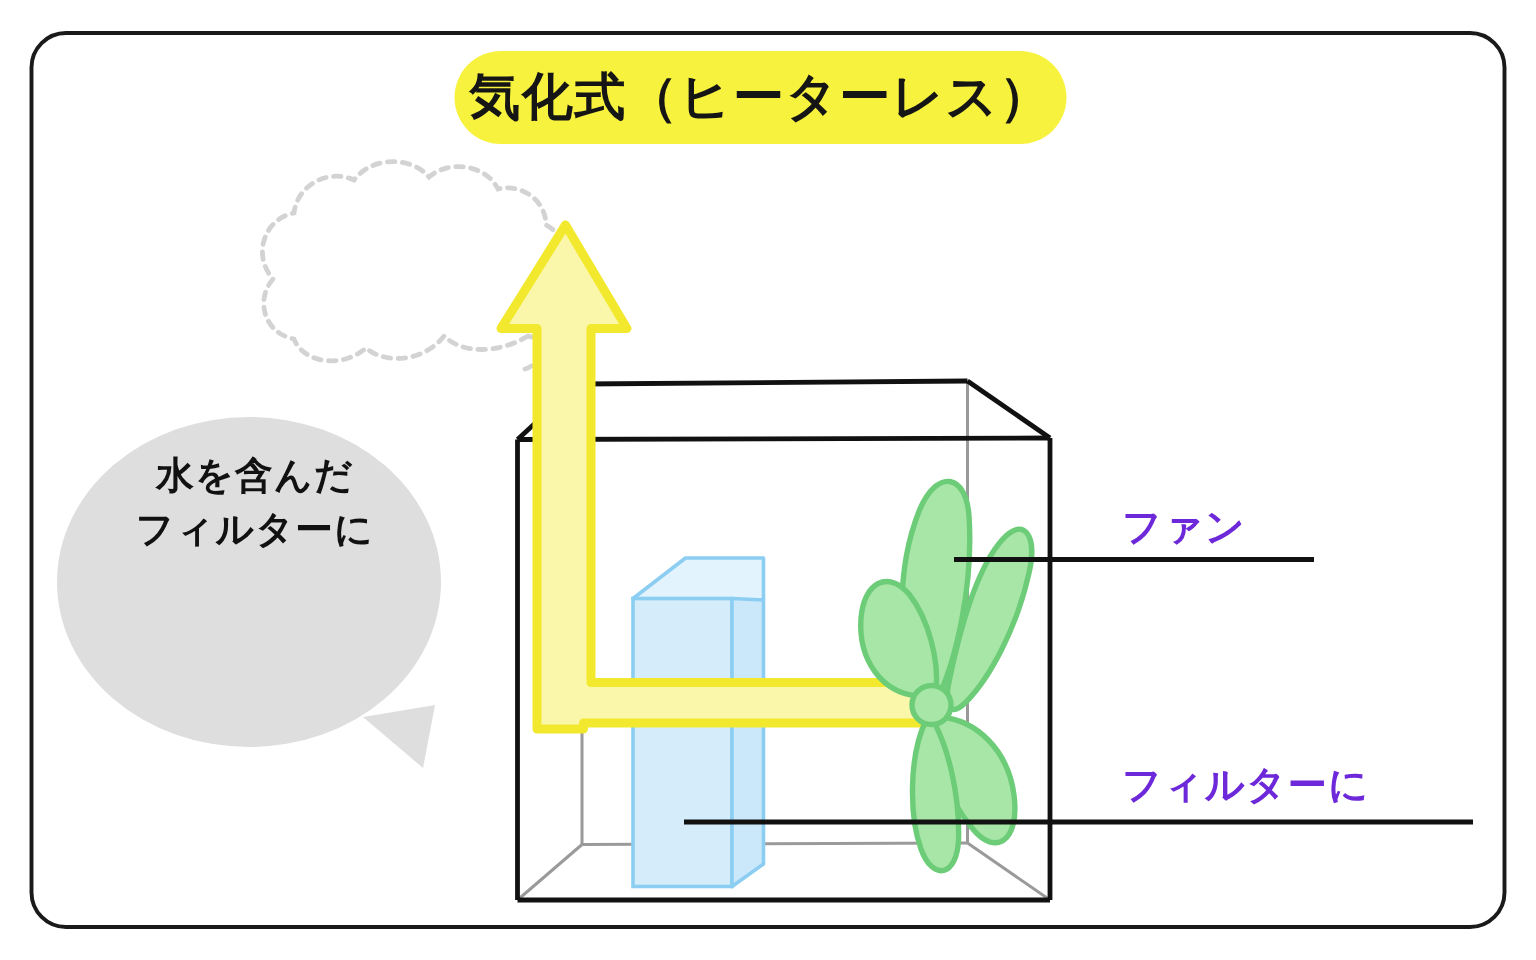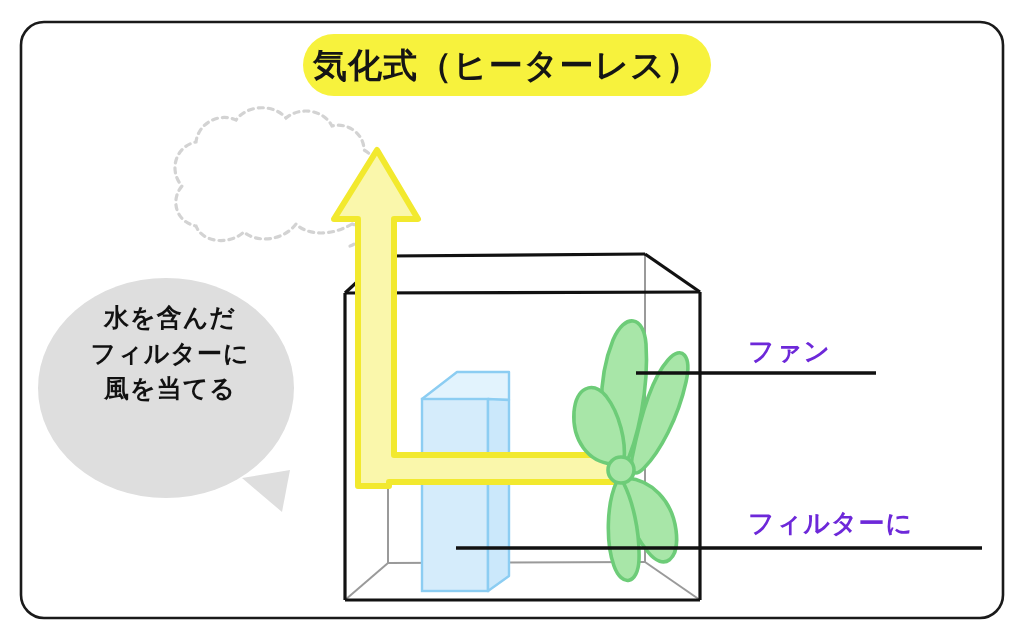--- a/index.html
+++ b/index.html
@@ -209,19 +209,18 @@
     </g>
   </svg>
 
   <div class="title-pill" style="--title-bg: #f7f23d;">
     <span class="title-text">気化式（ヒーターレス）</span>
   </div>
 
   <div class="bubble-text">
     <span class="bubble-line">水を含んだ</span>
     <span class="bubble-line">フィルターに</span>
-    <span class="bubble-line">風を当てる</span>
   </div>
 
   <div class="callout-label" id="label-fan">ファン</div>
   <div class="callout-label" id="label-filter">フィルターに</div>
 
 </div>
 
 </body></html>

